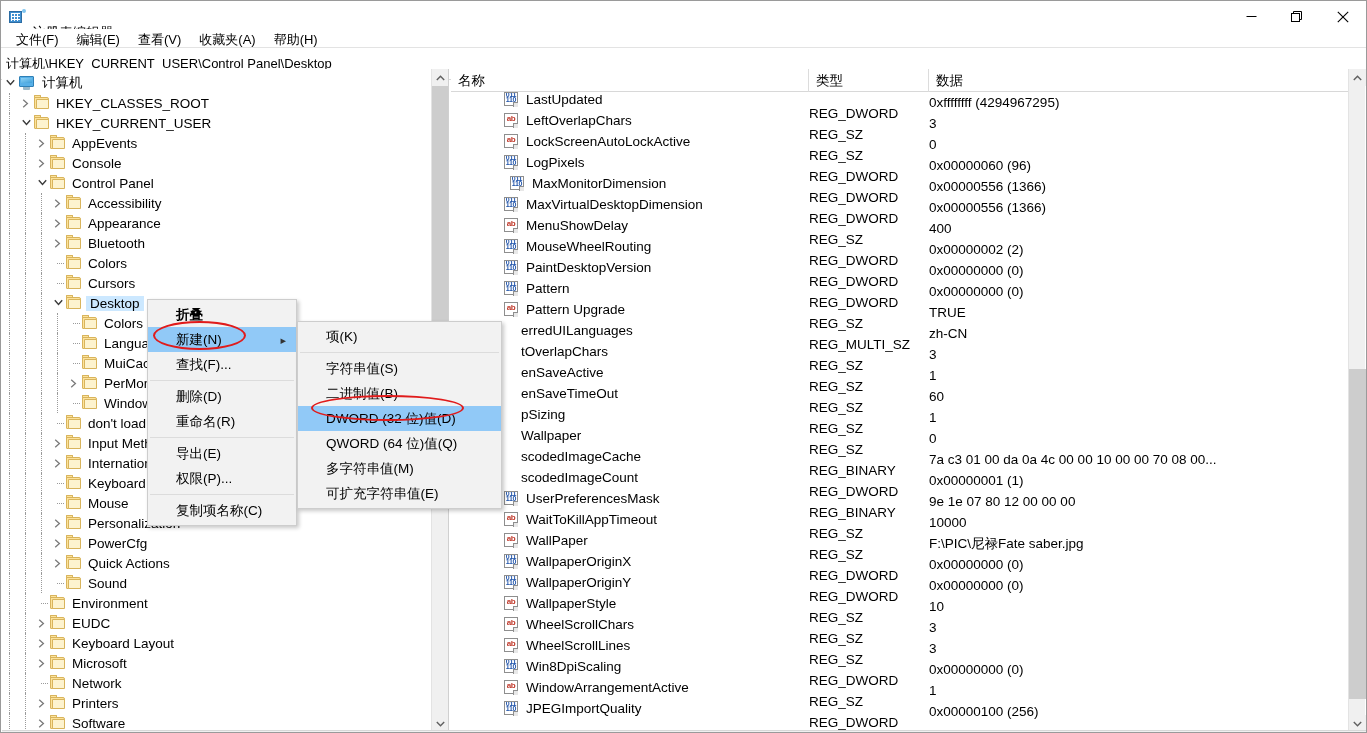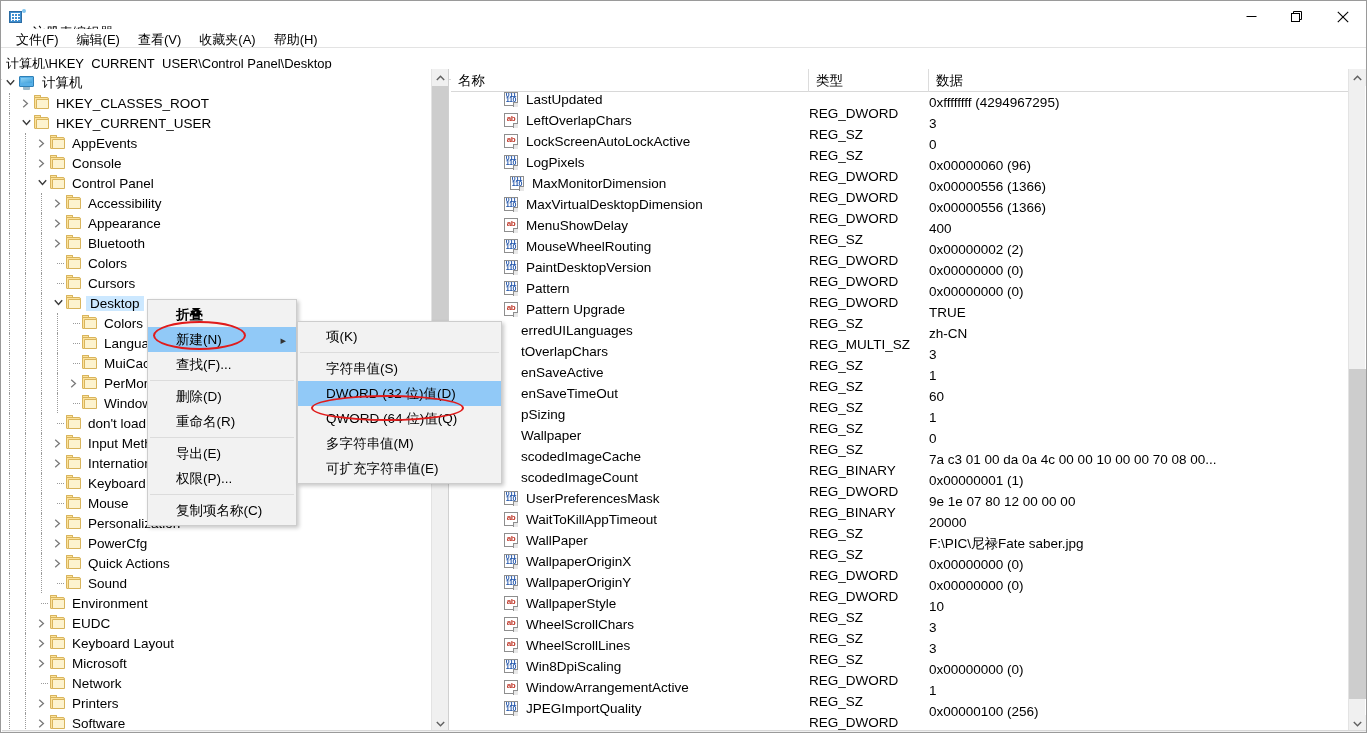--- a/index.html
+++ b/index.html
@@ -1011,21 +1011,21 @@
         <div class="lv-row">
           <span class="cell-name" style="left:5px;">
             <span class="regicon sz">
               <span class="paper"></span>
               <span class="lbl">ab</span>
               <span class="fold"></span>
             </span>
             <span>WaitToKillAppTimeout</span>
           </span>
           <span class="cell-type">REG_SZ</span>
-          <span class="cell-data">20000</span>
+          <span class="cell-data">10000</span>
         </div>
         <div class="lv-row">
           <span class="cell-name" style="left:5px;">
             <span class="regicon sz">
               <span class="paper"></span>
               <span class="lbl">ab</span>
               <span class="fold"></span>
             </span>
             <span>WallPaper</span>
           </span>
@@ -1189,20 +1189,23 @@
     </div>
 
   <div class="ctxmenu" id="ctx-submenu" style="left:296px; top:320px; width:205px;">
       <div class="mi">
         <span>项(K)</span>
       </div>
       <div class="sep"></div>
       <div class="mi">
         <span>字符串值(S)</span>
       </div>
+      <div class="mi">
+        <span>二进制值(B)</span>
+      </div>
       <div class="mi hl">
         <span>DWORD (32 位)值(D)</span>
       </div>
       <div class="mi">
         <span>QWORD (64 位)值(Q)</span>
       </div>
       <div class="mi">
         <span>多字符串值(M)</span>
       </div>
       <div class="mi">

